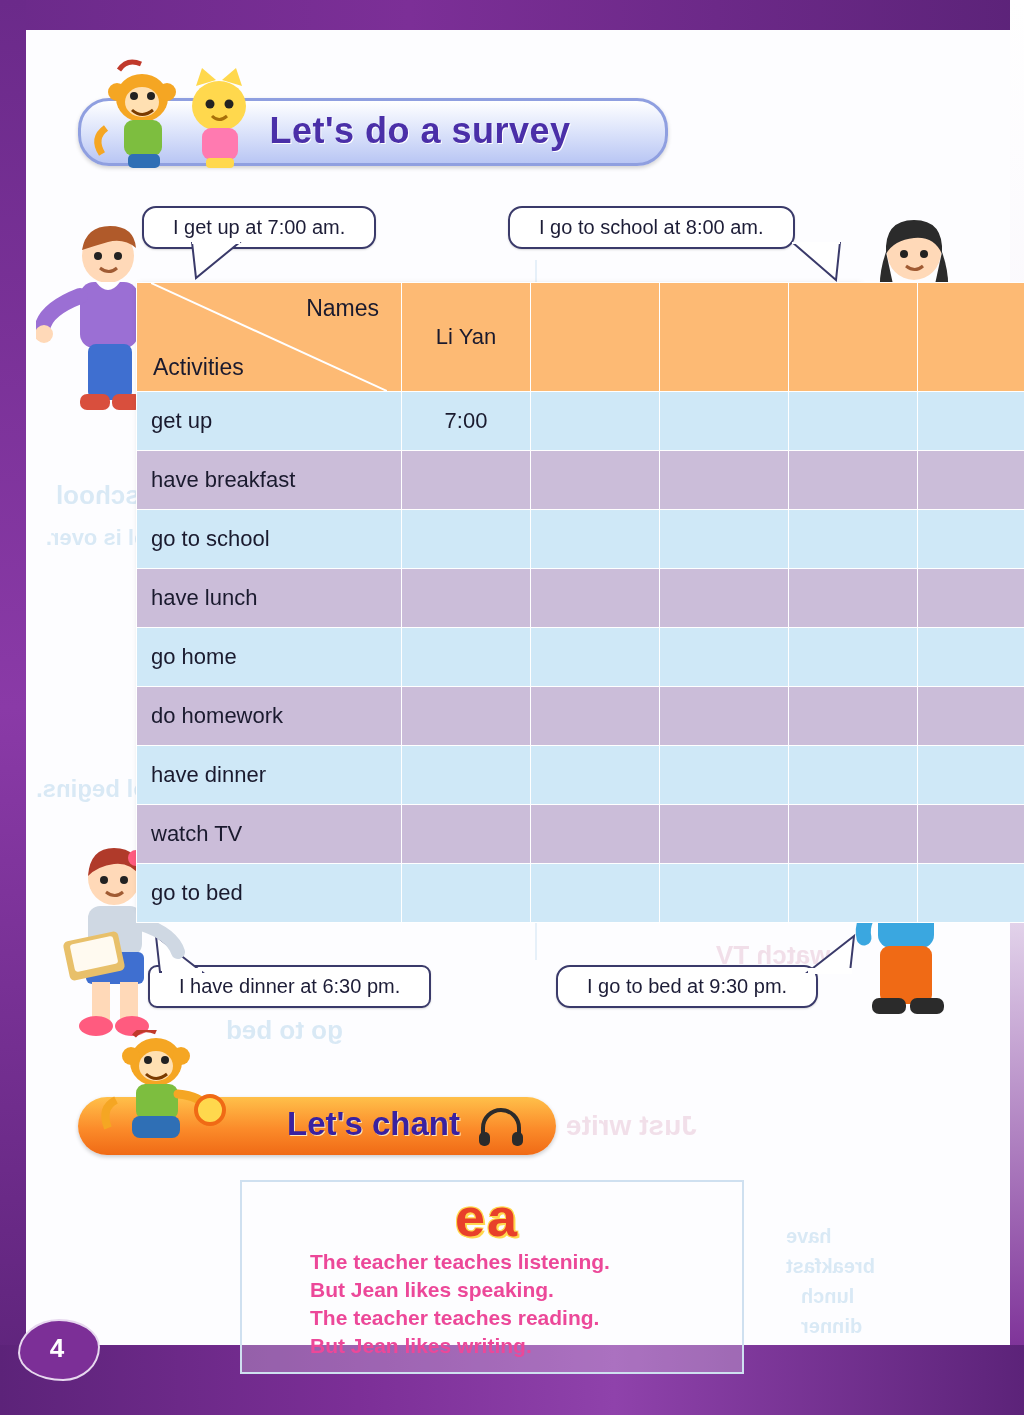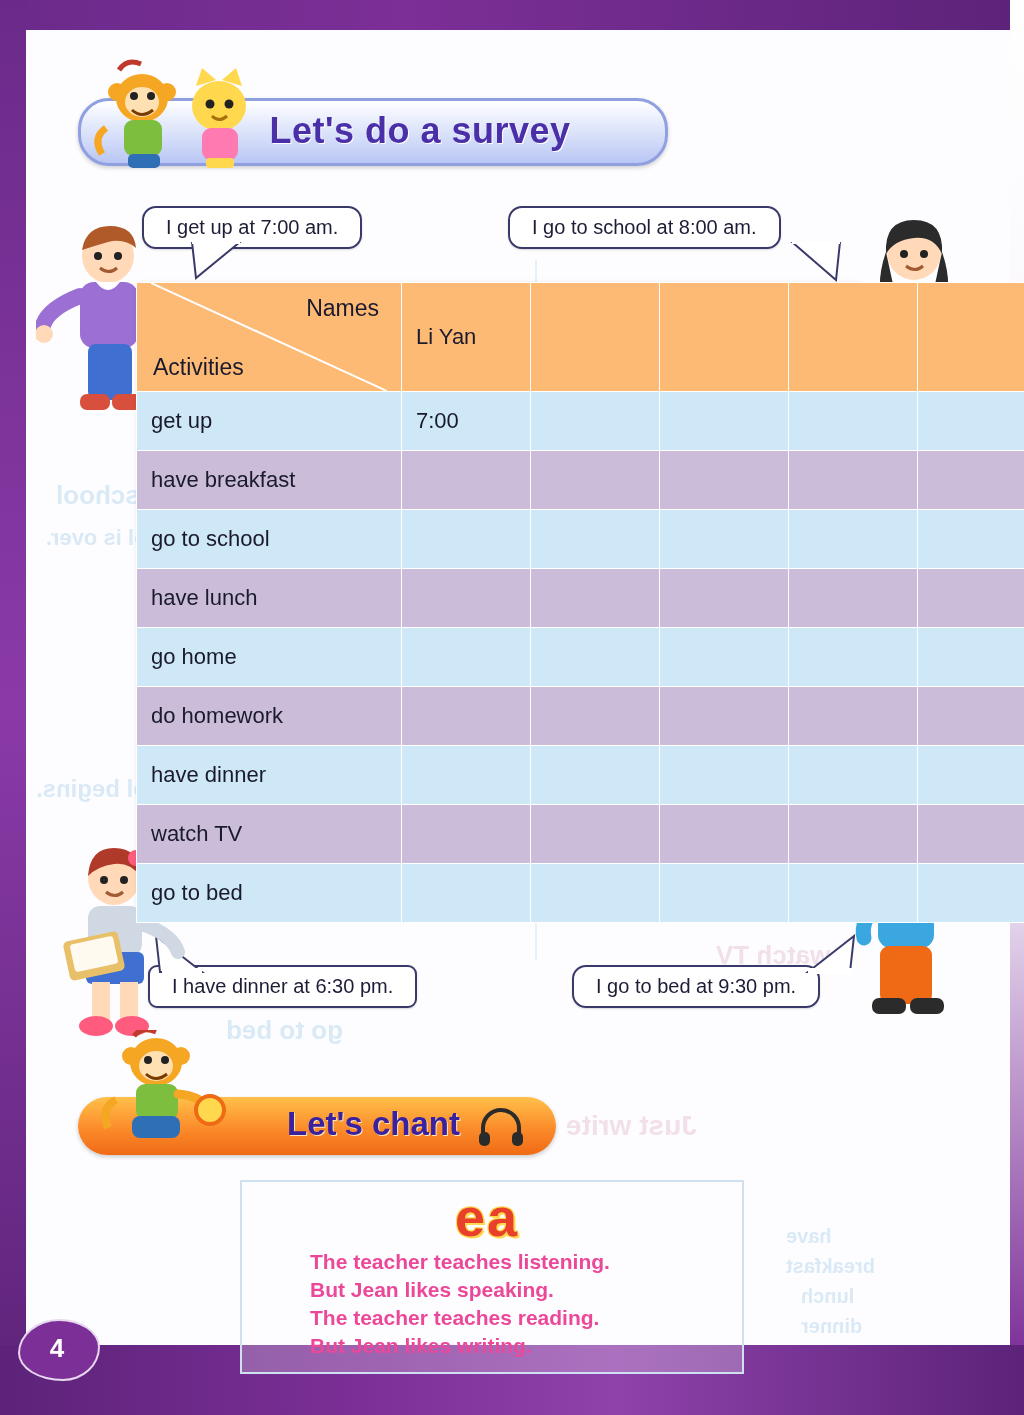--- a/index.html
+++ b/index.html
@@ -107,21 +107,21 @@
   }
 
   
   .bubble {
     position: absolute;
     border: 2px solid #3a3a6a;
     border-radius: 14px;
     background: #ffffff;
     color: #1d1d37;
     font-size: 20px;
-    padding: 8px 22px;
+    padding: 8px 29px;
     white-space: nowrap;
     box-shadow: 0 1px 2px rgba(0,0,0,.15);
   }
   .tail {
     position: absolute;
     width: 0; height: 0;
   }
 
   
   .tbl-wrap {
@@ -141,21 +141,21 @@
     border: 1px solid #ffffff;
     font-size: 22px;
     color: #1a1a2e;
     padding: 0 14px;
     height: 58px;
   }
   table.survey tr:nth-child(odd) td { background: #cbbdd9; }
   table.survey tr:nth-child(even) td { background: #cfe8f7; }
   table.survey tr:first-child td { background: #fdba74; height: 108px; }
   td.act { width: 236px; }
-  td.nm  { width: 100px; }
+  td.nm  { width: 100px; text-align: center; }
   .hdr {
     position: relative;
     height: 108px;
   }
   .hdr .names {
     position: absolute;
     right: 8px; top: 12px;
     font-size: 23px;
   }
   .hdr .acts {
@@ -302,21 +302,21 @@
     <path d="M6 0 L54 0 L50 38 Z" fill="#ffffff" stroke="#3a3a6a" stroke-width="2"></path>
     <rect x="6" y="-4" width="48" height="6" fill="#ffffff"></rect>
   </svg>
 
   <div class="bubble" style="left:148px; top:965px;border-radius:9px;">I have dinner at 6:30 pm.</div>
   <svg class="tail" style="left:150px; top:930px; width:56px; height:44px;" viewBox="0 0 56 44">
     <path d="M6 6 L52 42 L10 42 Z" fill="#ffffff" stroke="#3a3a6a" stroke-width="2"></path>
     <rect x="12" y="38" width="40" height="8" fill="#ffffff"></rect>
   </svg>
 
-  <div class="bubble" style="left:572px; top:965px;">I go to bed at 9:30 pm.</div>
+  <div class="bubble" style="left:556px; top:965px;">I go to bed at 9:30 pm.</div>
   <svg class="tail" style="left:800px; top:930px; width:60px; height:44px;" viewBox="0 0 60 44">
     <path d="M54 6 L8 42 L50 42 Z" fill="#ffffff" stroke="#3a3a6a" stroke-width="2"></path>
     <rect x="8" y="38" width="44" height="8" fill="#ffffff"></rect>
   </svg>
 
   <svg class="kid" style="left:36px; top:222px; width:130px; height:200px;" viewBox="0 0 130 200">
     <ellipse cx="72" cy="34" rx="26" ry="27" fill="#ffd9b8"></ellipse>
     <path d="M46 28 q4 -24 28 -24 q24 0 26 22 q-12 -10 -28 -6 q-14 4 -26 8z" fill="#b05a2a"></path>
     <circle cx="62" cy="34" r="4" fill="#222"></circle>
     <circle cx="82" cy="34" r="4" fill="#222"></circle>

